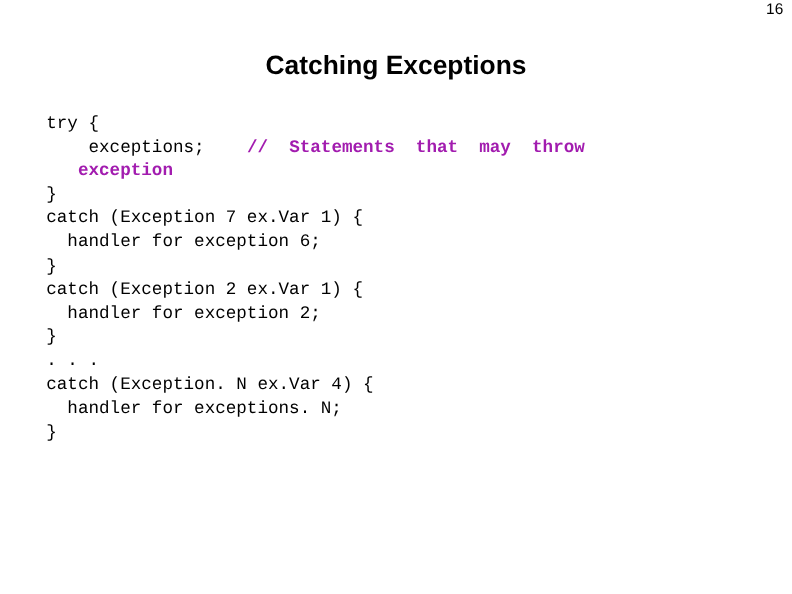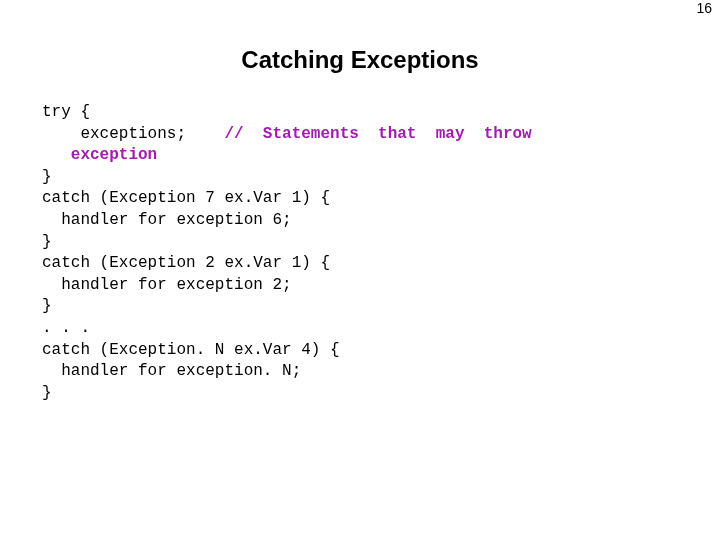--- a/index.html
+++ b/index.html
@@ -50,14 +50,14 @@
 <span class="red">   exception</span>
 <span>}</span>
 <span>catch (Exception 7 ex.Var 1) {</span>
 <span>  handler for exception 6;</span>
 <span>}</span>
 <span>catch (Exception 2 ex.Var 1) {</span>
 <span>  handler for exception 2;</span>
 <span>}</span>
 <span>. . .</span>
 <span>catch (Exception. N ex.Var 4) {</span>
-<span>  handler for exception. N;</span>
+<span>  handler for exceptions. N;</span>
 <span>}</span></div>
 
 </body></html>

